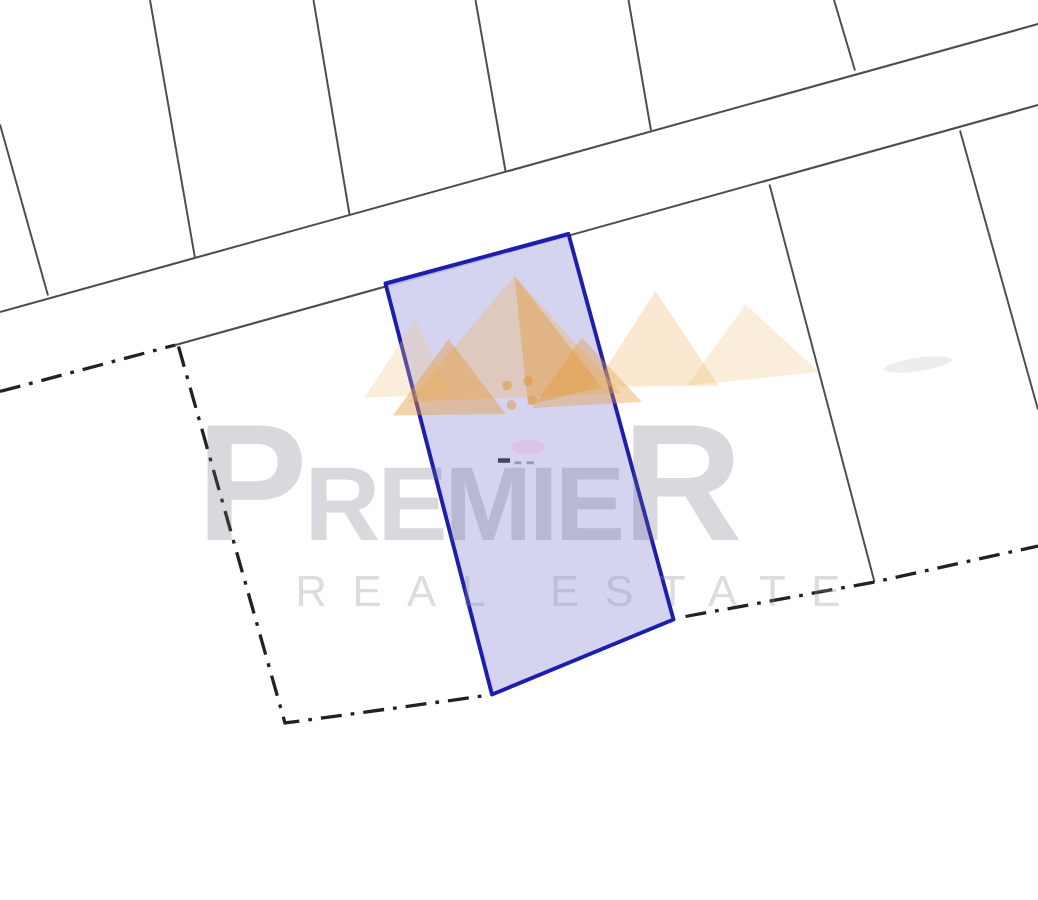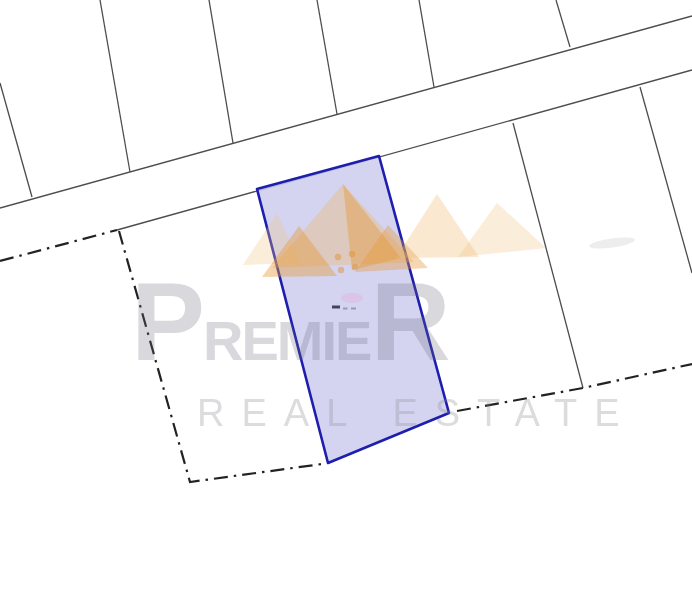--- a/index.html
+++ b/index.html
@@ -29,26 +29,26 @@
     top: 267px;
     display: flex;
     align-items: baseline;
     font-weight: 700;
     letter-spacing: -2px;
     white-space: nowrap;
     pointer-events: none;
     user-select: none;
   }
   .wm-brand .big { font-size: 111px; line-height: 1; }
-  .wm-brand .mid { font-size: 56px;  line-height: 1; }
+  .wm-brand .mid { font-size: 70px;  line-height: 1; }
   .wm-sub {
     position: absolute;
     left: 197px;
-    top: 392px;
-    font-size: 38px;
+    top: 379px;
+    font-size: 29px;
     font-weight: 400;
     letter-spacing: 17px;
     word-spacing: 2px;
     white-space: nowrap;
     pointer-events: none;
     user-select: none;
   }
 </style>
 </head>
 <body>

